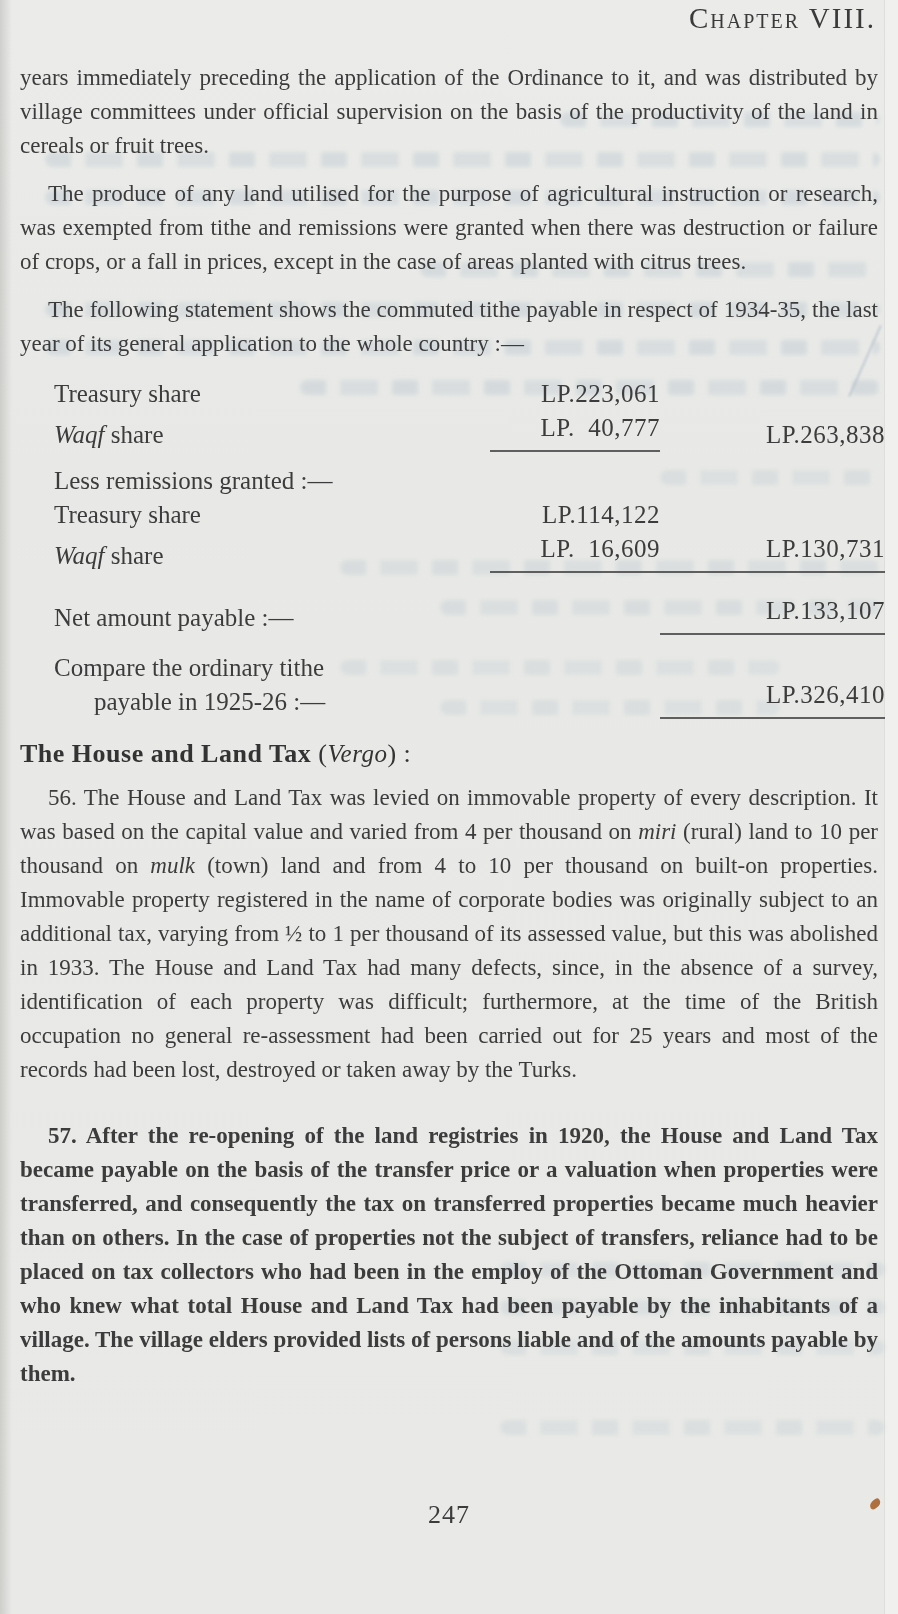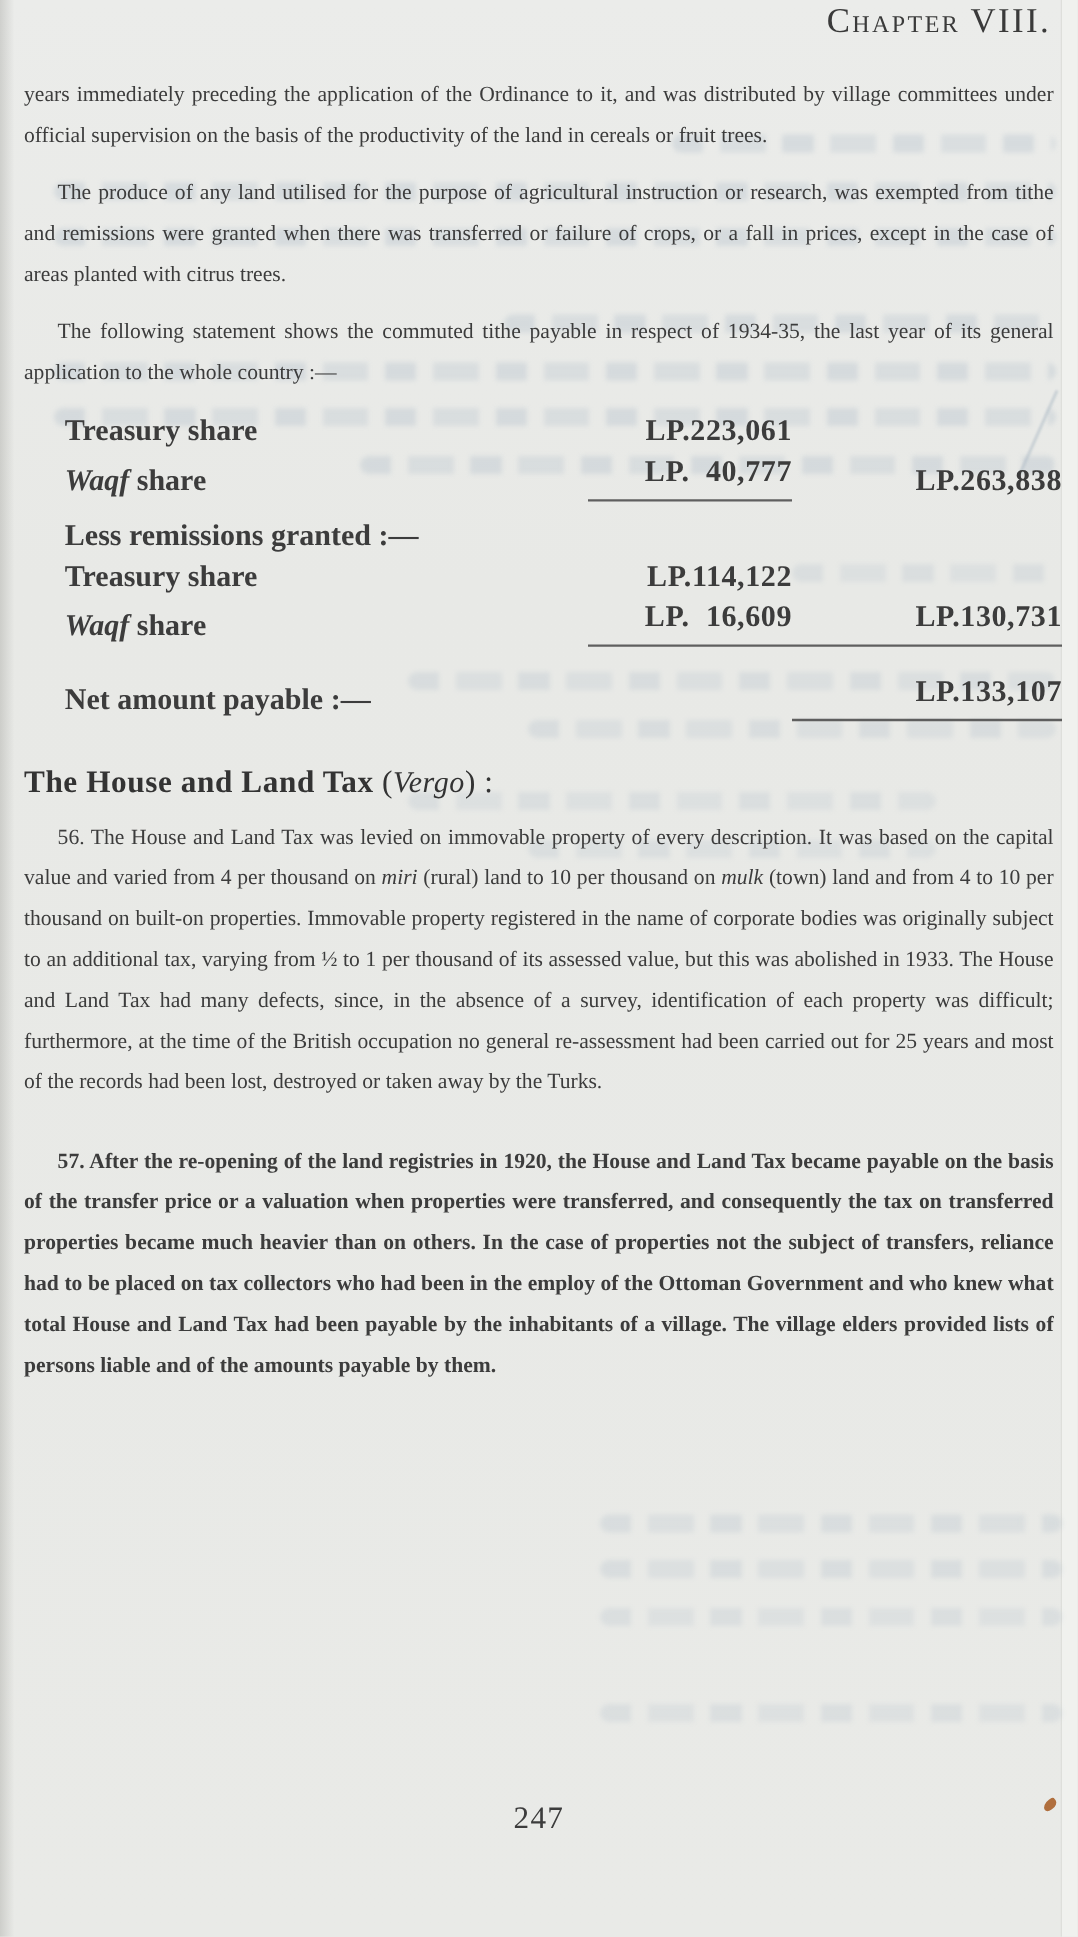--- a/index.html
+++ b/index.html
@@ -22,34 +22,34 @@
 
   .chapter{
     text-align:right;
     font-variant:small-caps;
     font-size:29px;letter-spacing:2px;
     color:#3a3a3a;
     padding-right:2px;
   }
 
   p.body{
-    font-size:18px;line-height:34px;
+    font-size:23px;line-height:34px;
     text-align:justify;
     margin:0;
     color:#3c3c3c;
   }
   p.body.indent{text-indent:28px;}
   .it{font-style:italic;}
   #p1{margin-top:26px;}
   #p2{margin-top:14px;}
   #p3{margin-top:14px;}
 
   .stmt{
     margin:16px 0 0 34px;
-    font-size:25px;line-height:34px;font-weight:bold;
+    font-size:25px;line-height:34px;
   }
   .srow{display:grid;grid-template-columns:436px 170px 225px;align-items:end;}
   .slabel{text-align:left;}
   .slabel .line2{display:block;padding-left:40px;}
   .snum{text-align:right;white-space:pre;letter-spacing:.5px;}
   .rule{border-bottom:2px solid rgba(70,70,70,.85);padding-bottom:5px;}
   .after-rule{margin-top:9px;}
   .sgap{height:12px;}
   .sgap-lg{height:16px;}
 
@@ -104,21 +104,21 @@
   <div class="bleed" style="left:500px;top:1420px;width:385px;opacity:.4;"></div>
   <div class="scratch"></div>
   <div class="speck"></div>
 
   <div class="content">
 
     <div class="chapter">Chapter VIII.</div>
 
     <p class="body" id="p1">years immediately preceding the application of the Ordinance to it, and was distributed by village committees under official supervision on the basis of the productivity of the land in cereals or fruit trees.</p>
 
-    <p class="body indent" id="p2">The produce of any land utilised for the purpose of agricultural instruction or research, was exempted from tithe and remissions were granted when there was transferred or failure of crops, or a fall in prices, except in the case of areas planted with citrus trees.</p>
+    <p class="body indent" id="p2">The produce of any land utilised for the purpose of agricultural instruction or research, was exempted from tithe and remissions were granted when there was destruction or failure of crops, or a fall in prices, except in the case of areas planted with citrus trees.</p>
 
     <p class="body indent" id="p3">The following statement shows the commuted tithe payable in respect of 1934-35, the last year of its general application to the whole country :—</p>
 
     <div class="stmt">
 
       <div class="srow">
         <div class="slabel">Treasury share</div>
         <div class="snum">LP.223,061</div>
         <div class="snum"></div>
       </div>
@@ -152,20 +152,28 @@
       <div class="sgap"></div>
 
       <div class="srow after-rule">
         <div class="slabel">Net amount payable :—</div>
         <div class="snum"></div>
         <div class="snum rule">LP.133,107</div>
       </div>
 
       <div class="sgap-lg"></div>
 
+      <div class="srow">
+        <div class="slabel">
+          <span>Compare the ordinary tithe</span>
+          <span class="line2">payable in 1925-26 :—</span>
+        </div>
+        <div class="snum"></div>
+        <div class="snum rule">LP.326,410</div>
+      </div>
 
     </div>
 
     <h2 class="section-heading"><span>The House and Land Tax</span><span style="font-weight:normal;"> (</span><span class="it">Vergo</span><span style="font-weight:normal;">) :</span></h2>
 
     <p class="body indent" id="p56"><span>56. The House and Land Tax was levied on immovable property of every description. It was based on the capital value and varied from 4 per thousand on </span><span class="it">miri</span><span> (rural) land to 10 per thousand on </span><span class="it">mulk</span><span> (town) land and from 4 to 10 per thousand on built-on properties. Immovable property registered in the name of corporate bodies was originally subject to an additional tax, varying from ½ to 1 per thousand of its assessed value, but this was abolished in 1933. The House and Land Tax had many defects, since, in the absence of a survey, identification of each property was difficult; furthermore, at the time of the British occupation no general re-assessment had been carried out for 25 years and most of the records had been lost, destroyed or taken away by the Turks.</span></p>
 
     <p class="body indent" id="p57">57. After the re-opening of the land registries in 1920, the House and Land Tax became payable on the basis of the transfer price or a valuation when properties were transferred, and consequently the tax on transferred properties became much heavier than on others. In the case of properties not the subject of transfers, reliance had to be placed on tax collectors who had been in the employ of the Ottoman Government and who knew what total House and Land Tax had been payable by the inhabitants of a village. The village elders provided lists of persons liable and of the amounts payable by them.</p>
 
   </div>

